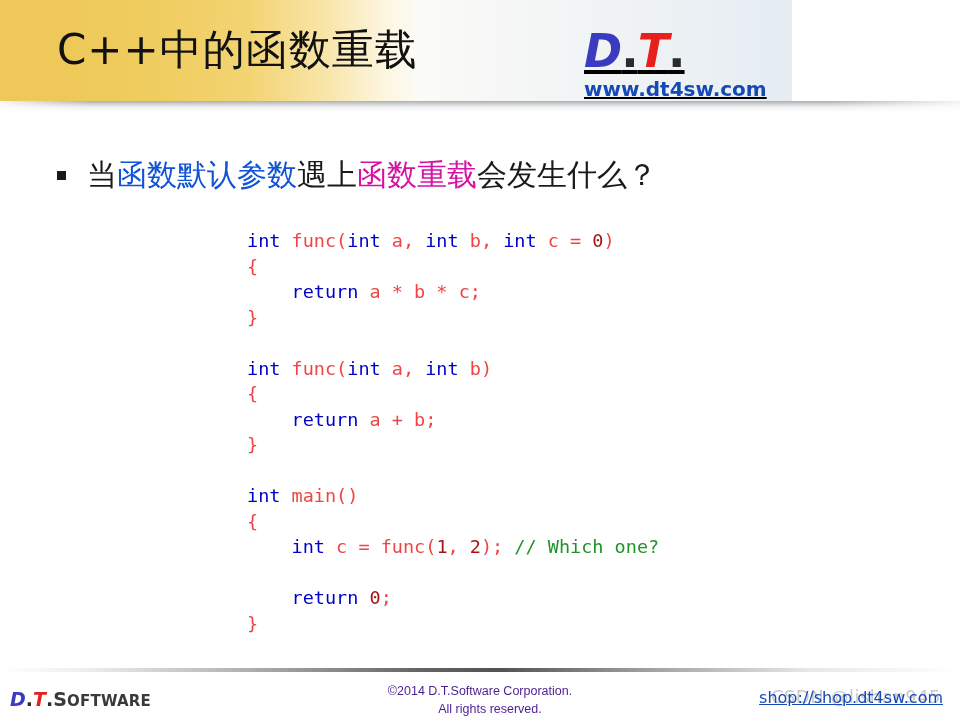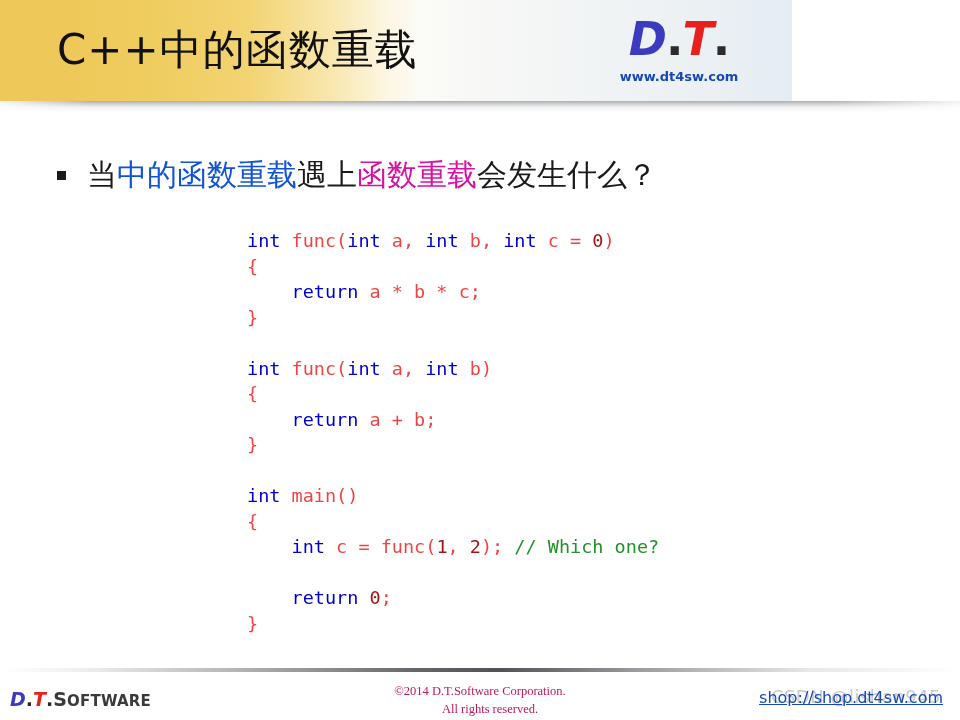--- a/index.html
+++ b/index.html
@@ -67,40 +67,41 @@
         rgba(255,255,255,0.85) 0px,
         rgba(255,255,255,0.0) 90px,
         rgba(255,255,255,0.0) 830px,
         rgba(255,255,255,0.85) 960px);
   }
 
   
   .header-logo {
     position: absolute;
     right: 18px;
-    top: 12px;
+    top: 24px;
     width: 190px;
     height: 82px;
-    text-align: center;
+    text-align: left;
+    text-decoration: underline;
   }
   .logo-mark {
     font-family: "DejaVu Sans", "Liberation Sans", sans-serif;
     font-size: 46px;
     font-weight: bold;
     font-style: italic;
     line-height: 54px;
     letter-spacing: -1px;
     white-space: nowrap;
   }
   .logo-d { color: #3b3bbf; }
   .logo-t { color: #e8201c; }
   .logo-dot { color: #2b2b2b; font-style: normal; }
   .logo-url {
     font-family: "DejaVu Sans", "Liberation Sans", sans-serif;
-    font-size: 13px;
+    font-size: 20px;
     font-weight: bold;
     color: #1549b5;
     letter-spacing: 0px;
     line-height: 18px;
     margin-top: 2px;
     white-space: nowrap;
   }
 
   
   .bullet-row {
@@ -189,24 +190,24 @@
     letter-spacing: 0.2px;
   }
   .footer-logo .fl-word-cap { font-size: 19px; }
 
   .footer-copy {
     position: absolute;
     left: 0;
     top: 10px;
     width: 960px;
     text-align: center;
-    font-family: Liberation Serif, serif;
+    font-family: Liberation Sans, sans-serif;
     font-size: 12.5px;
     line-height: 18px;
-    color: #be185d;
+    color: #4c1d95;
   }
   .footer-copy .line2 { padding-left: 20px; text-align: center; }
 
   .footer-link {
     position: absolute;
     right: 17px;
     top: 688px;
     font-family: "DejaVu Sans", "Liberation Sans", sans-serif;
     font-size: 16px;
     line-height: 20px;
@@ -235,21 +236,21 @@
 
   <div class="header-logo">
     <div class="logo-mark"><span class="logo-d">D</span><span class="logo-dot">.</span><span class="logo-t">T</span><span class="logo-dot">.</span></div>
     <div class="logo-url">www.dt4sw.com</div>
   </div>
 </div>
 <div class="header-shadow"></div>
 
 <div class="bullet-row">
   <div class="bullet-marker"></div>
-  <div class="bullet-text"><span>当</span><span class="hl-blue">中的函数重载</span><span>遇上</span><span class="hl-purple">函数重载</span><span>会发生什么？</span></div>
+  <div class="bullet-text"><span>当</span><span class="hl-blue">函数默认参数</span><span>遇上</span><span class="hl-purple">函数重载</span><span>会发生什么？</span></div>
 </div>
 
 <div class="code-block" id="code-block"><div class="code-line"><span class="tok-kw">int</span><span class="tok-pln"> func(</span><span class="tok-kw">int</span><span class="tok-pln"> a, </span><span class="tok-kw">int</span><span class="tok-pln"> b, </span><span class="tok-kw">int</span><span class="tok-pln"> c = </span><span class="tok-num">0</span><span class="tok-pln">)</span></div><div class="code-line"><span class="tok-pln">{</span></div><div class="code-line"><span class="tok-pln">    </span><span class="tok-kw">return</span><span class="tok-pln"> a * b * c;</span></div><div class="code-line"><span class="tok-pln">}</span></div><div class="code-line">&nbsp;</div><div class="code-line"><span class="tok-kw">int</span><span class="tok-pln"> func(</span><span class="tok-kw">int</span><span class="tok-pln"> a, </span><span class="tok-kw">int</span><span class="tok-pln"> b)</span></div><div class="code-line"><span class="tok-pln">{</span></div><div class="code-line"><span class="tok-pln">    </span><span class="tok-kw">return</span><span class="tok-pln"> a + b;</span></div><div class="code-line"><span class="tok-pln">}</span></div><div class="code-line">&nbsp;</div><div class="code-line"><span class="tok-kw">int</span><span class="tok-pln"> main()</span></div><div class="code-line"><span class="tok-pln">{</span></div><div class="code-line"><span class="tok-pln">    </span><span class="tok-kw">int</span><span class="tok-pln"> c = func(</span><span class="tok-num">1</span><span class="tok-pln">, </span><span class="tok-num">2</span><span class="tok-pln">); </span><span class="tok-cmt">// Which one?</span></div><div class="code-line">&nbsp;</div><div class="code-line"><span class="tok-pln">    </span><span class="tok-kw">return</span><span class="tok-pln"> </span><span class="tok-num">0</span><span class="tok-pln">;</span></div><div class="code-line"><span class="tok-pln">}</span></div></div>
 
 <div class="footer-divider"></div>
 <div class="footer">
   <div class="footer-logo"><span class="fl-d">D</span><span class="fl-dot">.</span><span class="fl-t">T</span><span class="fl-dot">.</span><span class="fl-word fl-word-cap">S</span><span class="fl-word">OFTWARE</span></div>
 
   <div class="footer-copy">
     <div>©2014 D.T.Software Corporation.</div>

